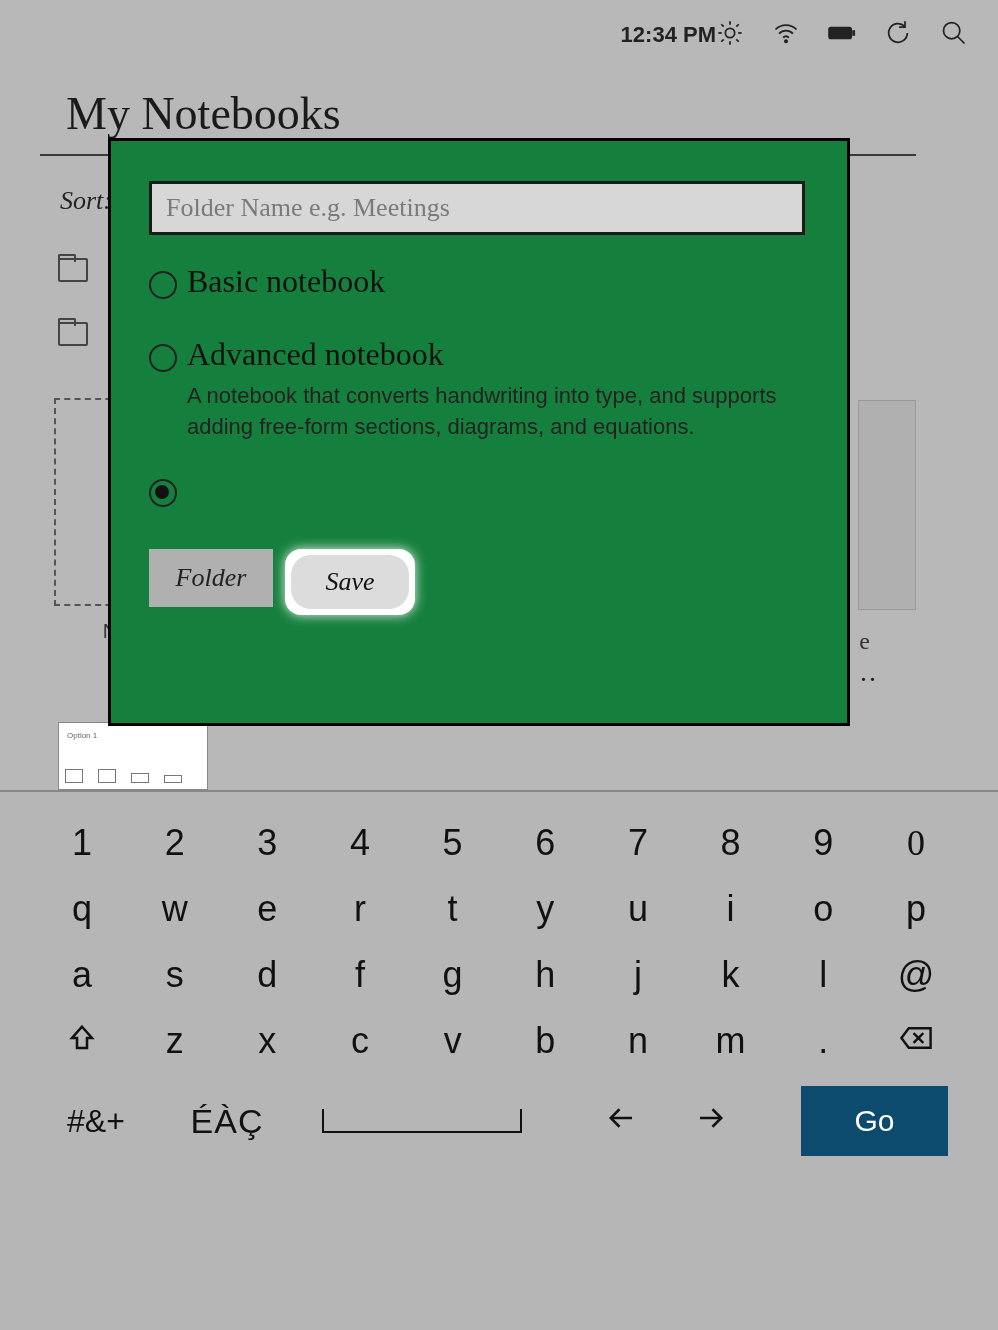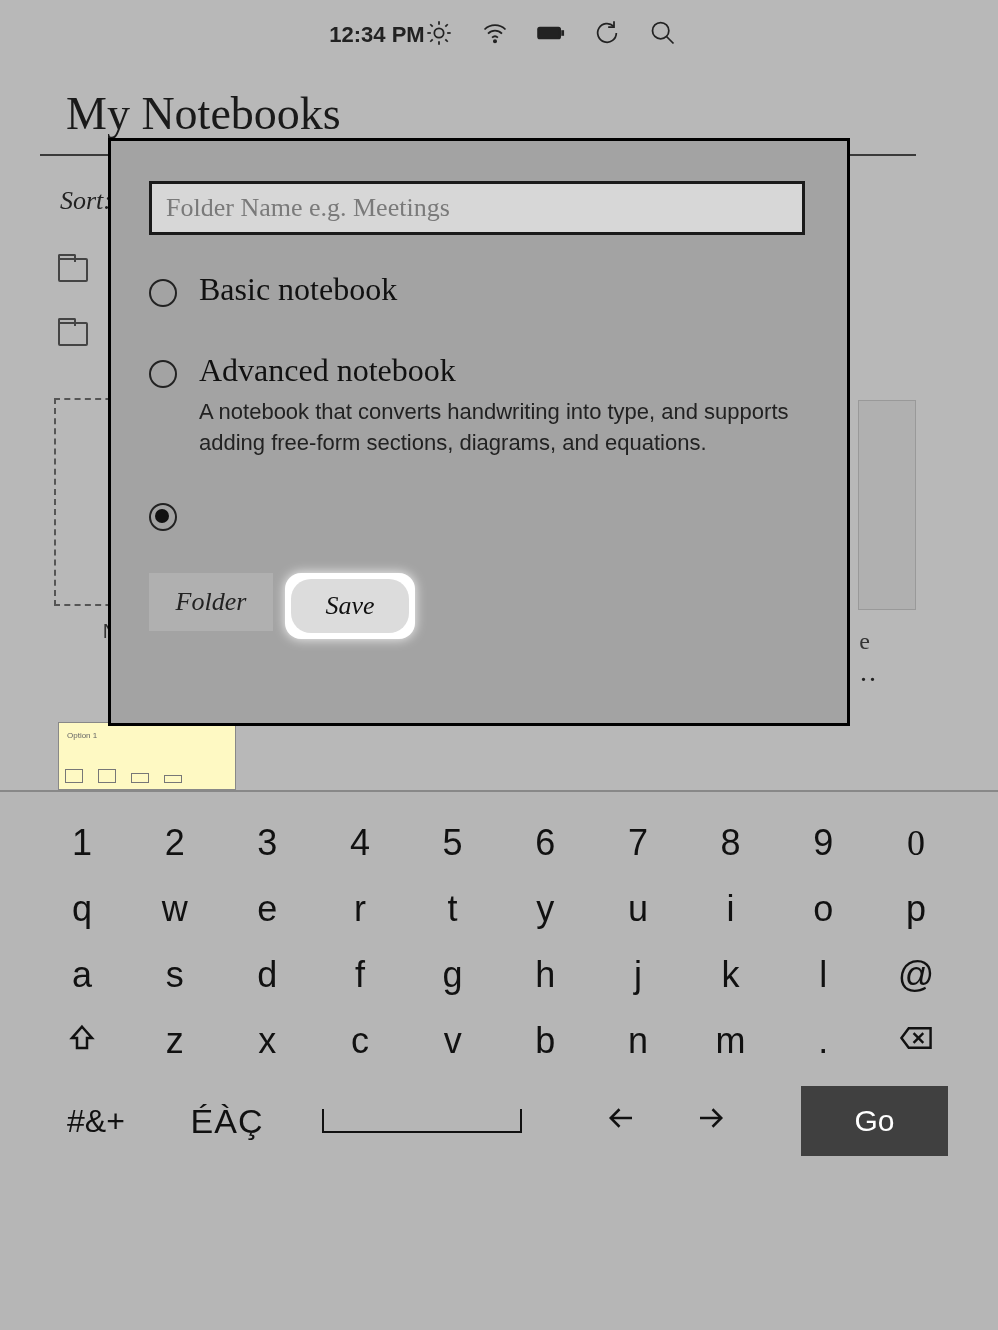--- a/index.html
+++ b/index.html
@@ -1,20 +1,20 @@
 <!DOCTYPE html>
 <html><head>
 <meta charset="utf-8">
 <style>
   * { box-sizing: border-box; margin: 0; padding: 0; }
   html, body { width: 998px; height: 1330px; overflow: hidden; font-family: Georgia, 'Times New Roman', serif; }
   body { background: #b8b8b8; position: relative; }
 
   
-  .statusbar { position: absolute; top: 0; left: 0; right: 0; height: 70px; display: flex; align-items: center; justify-content: center; padding: 0 30px 0 38px; }
+  .statusbar { position: absolute; top: 0; left: 0; right: 0; height: 70px; display: flex; align-items: center; justify-content: flex-end; padding: 0 30px 0 38px; }
   .statusbar .time { font-family: -apple-system, Helvetica, Arial, sans-serif; font-size: 22px; font-weight: 600; color: #222; }
   .status-icons { display: flex; gap: 28px; align-items: center; }
   .status-icons svg { width: 28px; height: 28px; stroke: #222; fill: none; stroke-width: 1.5; }
   .status-icons .batt rect { fill: #222; }
 
   
   .page-title { position: absolute; top: 87px; left: 66px; font-size: 46px; font-weight: 400; color: #1a1a1a; }
   .hr { position: absolute; top: 154px; left: 40px; right: 82px; border-top: 2px solid #3a3a3a; }
 
   
@@ -28,32 +28,32 @@
   .fold2 { top: 322px; }
 
   
   .new-tile { position: absolute; top: 398px; left: 54px; width: 150px; height: 208px; border: 2px dashed #555; }
   .new-label { position: absolute; top: 620px; left: 54px; width: 150px; text-align: center; font-family: -apple-system, Helvetica, Arial, sans-serif; font-size: 20px; letter-spacing: 2px; color: #333; }
 
   .side-card { position: absolute; top: 400px; right: 82px; width: 58px; height: 210px; background: #b0b0b0; border: 1px solid #999; }
   .side-e { position: absolute; top: 628px; right: 128px; font-size: 24px; color: #333; }
   .side-dots { position: absolute; top: 656px; right: 120px; font-size: 28px; letter-spacing: 2px; color: #222; }
 
-  .thumb { position: absolute; top: 722px; left: 58px; width: 178px; height: 68px; border: 1px solid #888; background: #fef9c3; display:flex; align-items:flex-end; gap:15px; padding:6px; }
+  .thumb { position: absolute; top: 722px; left: 58px; width: 150px; height: 68px; border: 1px solid #888; background: #ffffff; display:flex; align-items:flex-end; gap:15px; padding:6px; }
   .thumb .sq { width:18px; height:14px; border:1px solid #777; }
   .thumb .txt { position:absolute; top:8px; left:8px; font-size:8px; color:#666; font-family:sans-serif; }
 
   
 
   
-  .modal { position: absolute; top: 138px; left: 108px; width: 742px; height: 588px; background: #a3a3a3; border: 3px solid #000; padding: 40px 38px 30px 38px; }
+  .modal { position: absolute; top: 138px; left: 108px; width: 742px; height: 588px; background: #15803d; border: 3px solid #000; padding: 40px 38px 30px 38px; }
   .modal-input { width: 656px; height: 54px; border: 3px solid #1a1a1a; background: #d7d7d7; font-size: 26px; font-family: Georgia, serif; padding: 0 14px; color: #555; }
   .modal-input::placeholder { color: #7a7a7a; font-style: normal; }
 
-  .option { display: flex; align-items: flex-start; gap: 22px; margin-top: 36px; }
+  .option { display: flex; align-items: flex-start; gap: 10px; margin-top: 28px; }
   .option .radio { flex: 0 0 auto; width: 28px; height: 28px; border: 2.5px solid #222; border-radius: 50%; margin-top: 8px; position: relative; }
   .option.selected .radio:after { content: ""; position: absolute; top: 4px; left: 4px; width: 14px; height: 14px; background: #111; border-radius: 50%; }
   .option .body { flex: 1; }
   .option .title { font-size: 32px; color: #111; margin-bottom: 8px; }
   .option .desc { font-family: -apple-system, Helvetica, Arial, sans-serif; font-size: 22px; color: #222; line-height: 1.4; }
 
   .modal-buttons { display: flex; gap: 12px; margin-top: 42px; }
   .btn { width: 124px; height: 58px; display: flex; align-items: center; justify-content: center; font-size: 26px; font-style: italic; font-family: Georgia, serif; cursor: pointer; }
   .btn-cancel { background: #b0b0b0; color: #222; }
   .btn-save-wrap { background: #fff; border-radius: 16px; padding: 6px; box-shadow: 0 0 12px rgba(255,255,255,0.9); }
@@ -62,21 +62,21 @@
   
   .keyboard { position: absolute; top: 790px; left: 0; right: 0; bottom: 0; background: #b6b6b6; border-top: 2px solid #888; padding: 30px 50px 20px 50px; display: flex; flex-direction: column; gap: 24px; }
   .krow { display: flex; justify-content: space-between; align-items: center; }
   .key { font-family: -apple-system, Helvetica, Arial, sans-serif; font-size: 36px; color: #111; width: 64px; text-align: center; user-select: none; }
   .key.slash0 { font-family: inherit; }
   .key.wide { width: 100px; font-size: 32px; }
   .key.accents { width: 120px; font-size: 34px; letter-spacing: 1px; }
   .key.space { flex: 0 0 220px; height: 34px; display:flex; align-items:center; justify-content:center; }
   .key.space .sp { width: 200px; height: 24px; border: 2.5px solid #111; border-top: none; }
   .key svg { width: 34px; height: 30px; stroke: #111; fill: none; stroke-width: 2; }
-  .gobtn { width: 160px; height: 70px; background: #404040; color: #fff; display: flex; align-items: center; justify-content: center; font-size: 30px; font-family: -apple-system, Helvetica, Arial, sans-serif; margin-left: 31px; }
+  .gobtn { width: 160px; height: 70px; background: #0c4a6e; color: #fff; display: flex; align-items: center; justify-content: center; font-size: 30px; font-family: -apple-system, Helvetica, Arial, sans-serif; margin-left: 31px; }
   .krow.last { justify-content: flex-start; gap: 30px; }
   .krow.last .spacer { flex: 1; }
 </style>
 </head>
 <body>
 
 <div class="statusbar">
   <div class="time">12:34 PM</div>
   <div class="status-icons">
     <span><svg viewBox="0 0 24 24">

